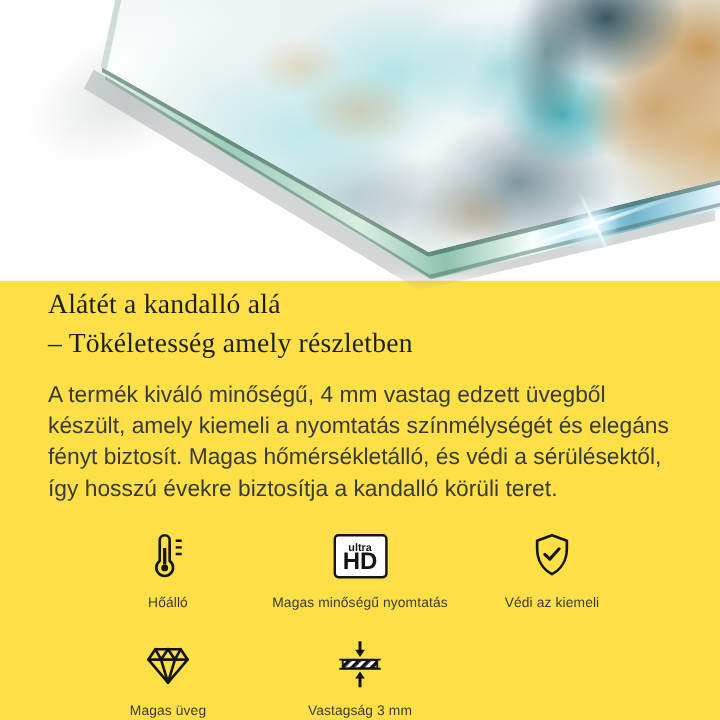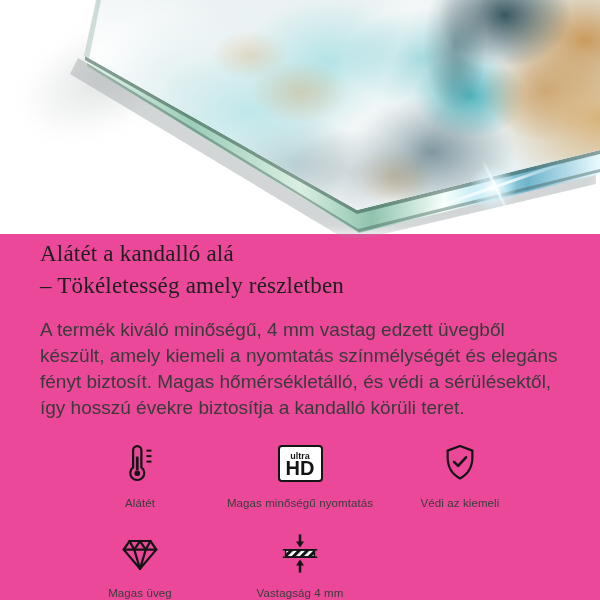--- a/index.html
+++ b/index.html
@@ -1,21 +1,21 @@
 <!DOCTYPE html>
 <html><head>
 <meta charset="utf-8">
 <style>
   html,body{margin:0;padding:0;}
   body{
     width:600px;height:600px;background:#ffffff;overflow:hidden;
     font-family:"Liberation Sans",sans-serif;color:#3c3c3c;
     -webkit-font-smoothing:antialiased;
   }
-  .page{width:600px;height:600px;position:relative;background:#ec4899;}
+  .page{width:600px;height:600px;position:relative;background:#fde047;}
 
   
   .hero{position:relative;width:600px;height:234px;background:#fff;}
   .hero .layer{position:absolute;left:0;top:0;width:600px;height:234px;}
 
   .glass-shadow-a{
     clip-path:polygon(78px 58px,352px 216px,596px 156px,596px 184px,350px 242px,70px 74px);
     background:rgba(150,157,160,.42);filter:blur(6px);
   }
   .glass-shadow-b{
@@ -149,21 +149,21 @@
         <div class="icon-box">
           <svg class="icon-svg" width="44" height="46" viewBox="0 0 48 48" fill="none">
             <path d="M25.5 28.8 V10 a4.5 4.5 0 0 0 -9 0 v18.8 a7.6 7.6 0 1 0 9 0 Z" stroke="#141414" stroke-width="2.4" stroke-linejoin="round"></path>
             <line x1="21" y1="17" x2="21" y2="32" stroke="#141414" stroke-width="3"></line>
             <circle cx="21" cy="35.2" r="3.1" fill="#141414"></circle>
             <line x1="31" y1="10.5" x2="36.5" y2="10.5" stroke="#141414" stroke-width="2.2"></line>
             <line x1="31" y1="16.5" x2="36.5" y2="16.5" stroke="#141414" stroke-width="2.2"></line>
             <line x1="31" y1="22.5" x2="36.5" y2="22.5" stroke="#141414" stroke-width="2.2"></line>
           </svg>
         </div>
-        <span class="label">Alátét</span>
+        <span class="label">Hőálló</span>
       </div>
 
       <div class="feature">
         <div class="icon-box">
           <div class="ultrahd-badge">
             <span class="u">ultra</span>
             <span class="h">HD</span>
           </div>
         </div>
         <span class="label">Magas minőségű nyomtatás</span>
@@ -205,18 +205,18 @@
             </defs>
             <line x1="6" y1="20.5" x2="42" y2="20.5" stroke="#141414" stroke-width="1.6"></line>
             <line x1="6" y1="28.5" x2="42" y2="28.5" stroke="#141414" stroke-width="1.6"></line>
             <rect x="9" y="21" width="30" height="7" fill="url(#hatch)" stroke="#141414" stroke-width="1.6"></rect>
             <line x1="24" y1="4.5" x2="24" y2="13" stroke="#141414" stroke-width="2.6"></line>
             <path d="M19.8 12 L28.2 12 L24 18.2 Z" fill="#141414"></path>
             <line x1="24" y1="44.5" x2="24" y2="36" stroke="#141414" stroke-width="2.6"></line>
             <path d="M19.8 37 L28.2 37 L24 30.8 Z" fill="#141414"></path>
           </svg>
         </div>
-        <span class="label">Vastagság 4 mm</span>
+        <span class="label">Vastagság 3 mm</span>
       </div>
 
     </div>
   </div>
 </div>
 
 </body></html>

